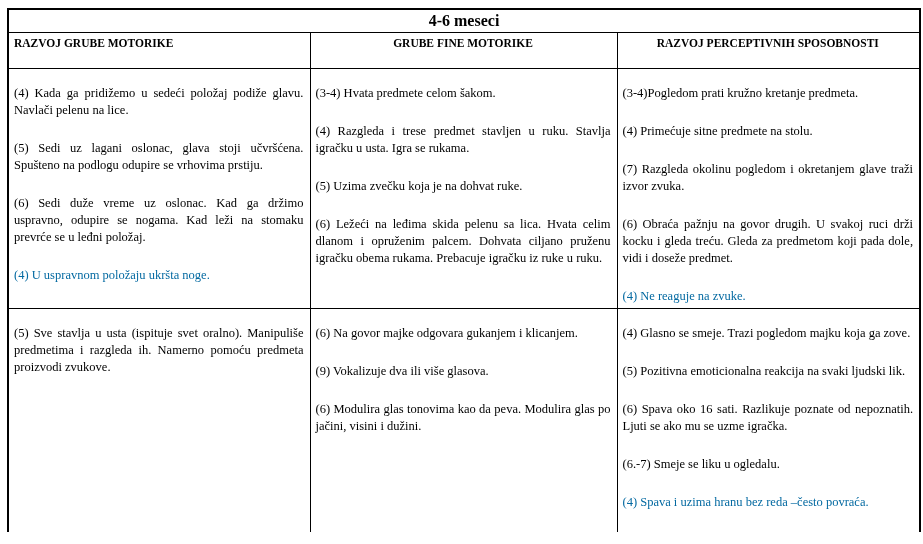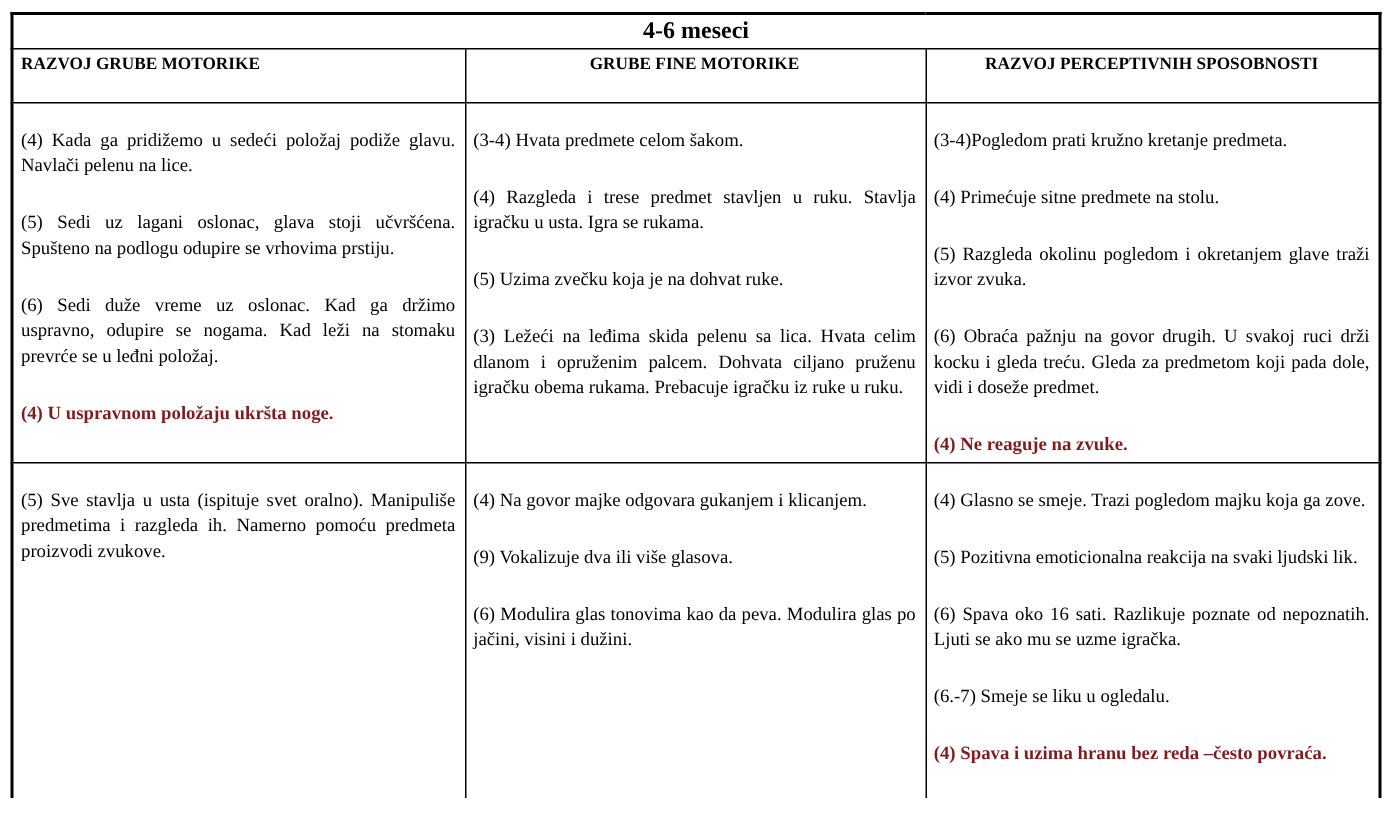--- a/index.html
+++ b/index.html
@@ -53,22 +53,22 @@
   td.content {
     font-size: 12.5px;
     line-height: 17px;
     text-align: justify;
   }
   tr.row-content-1 td.content { height: 216px; }
   tr.row-content-2 td.content { height: 212px; }
   p.item { margin: 0; }
   p.item + p.item { margin-top: 21px; }
   p.item.highlight {
-    color: #7f1d1d;
-    font-weight: bold;
+    color: #0369a1;
+    font-weight: normal;
   }
 </style>
 </head>
 <body>
 
 <div class="page">
   <table class="dev-table">
     <colgroup>
       <col style="width:302px">
       <col style="width:307px">
@@ -87,36 +87,36 @@
       <td class="content">
             <p class="item">(4)  Kada ga pridižemo u sedeći položaj podiže glavu. Navlači pelenu na lice.</p>
             <p class="item">(5) Sedi uz lagani oslonac, glava stoji učvršćena. Spušteno na podlogu odupire se vrhovima prstiju.</p>
             <p class="item">(6)  Sedi duže vreme uz oslonac. Kad ga držimo uspravno, odupire se nogama. Kad leži na stomaku prevrće se u leđni položaj.</p>
             <p class="item highlight">(4) U uspravnom položaju ukršta noge.</p>
           </td>
       <td class="content">
             <p class="item">(3-4) Hvata predmete celom šakom.</p>
             <p class="item">(4) Razgleda i trese predmet stavljen u ruku. Stavlja igračku u usta. Igra se rukama.</p>
             <p class="item">(5) Uzima zvečku koja je na dohvat ruke.</p>
-            <p class="item">(3) Ležeći na leđima skida pelenu sa lica. Hvata celim dlanom i opruženim palcem. Dohvata ciljano pruženu igračku obema rukama. Prebacuje igračku iz ruke u ruku.</p>
+            <p class="item">(6) Ležeći na leđima skida pelenu sa lica. Hvata celim dlanom i opruženim palcem. Dohvata ciljano pruženu igračku obema rukama. Prebacuje igračku iz ruke u ruku.</p>
           </td>
       <td class="content">
             <p class="item">(3-4)Pogledom prati kružno kretanje predmeta.</p>
             <p class="item">(4) Primećuje sitne predmete na stolu.</p>
-            <p class="item">(5) Razgleda okolinu pogledom i okretanjem glave traži izvor zvuka.</p>
+            <p class="item">(7) Razgleda okolinu pogledom i okretanjem glave traži izvor zvuka.</p>
             <p class="item">(6) Obraća pažnju na govor drugih. U svakoj ruci drži kocku i gleda treću. Gleda za predmetom koji pada dole, vidi i doseže predmet.</p>
             <p class="item highlight">(4) Ne reaguje na zvuke.</p>
           </td>
     </tr>
     <tr class="row-content-2">
       <td class="content">
             <p class="item">(5) Sve stavlja u usta (ispituje svet oralno). Manipuliše predmetima i razgleda ih. Namerno pomoću predmeta proizvodi zvukove.</p>
           </td>
       <td class="content">
-            <p class="item">(4)  Na govor majke odgovara gukanjem i klicanjem.</p>
+            <p class="item">(6)  Na govor majke odgovara gukanjem i klicanjem.</p>
             <p class="item">(9) Vokalizuje dva ili više glasova.</p>
             <p class="item">(6) Modulira glas tonovima kao da peva. Modulira glas po jačini, visini i dužini.</p>
           </td>
       <td class="content">
             <p class="item">(4) Glasno se smeje. Trazi pogledom majku koja ga zove.</p>
             <p class="item">(5) Pozitivna emoticionalna reakcija na svaki ljudski lik.</p>
             <p class="item">(6)  Spava oko 16 sati. Razlikuje poznate od nepoznatih. Ljuti se ako mu se uzme igračka.</p>
             <p class="item">(6.-7) Smeje se liku u ogledalu.</p>
             <p class="item highlight">(4) Spava i uzima hranu bez reda –često povraća.</p>
           </td>

